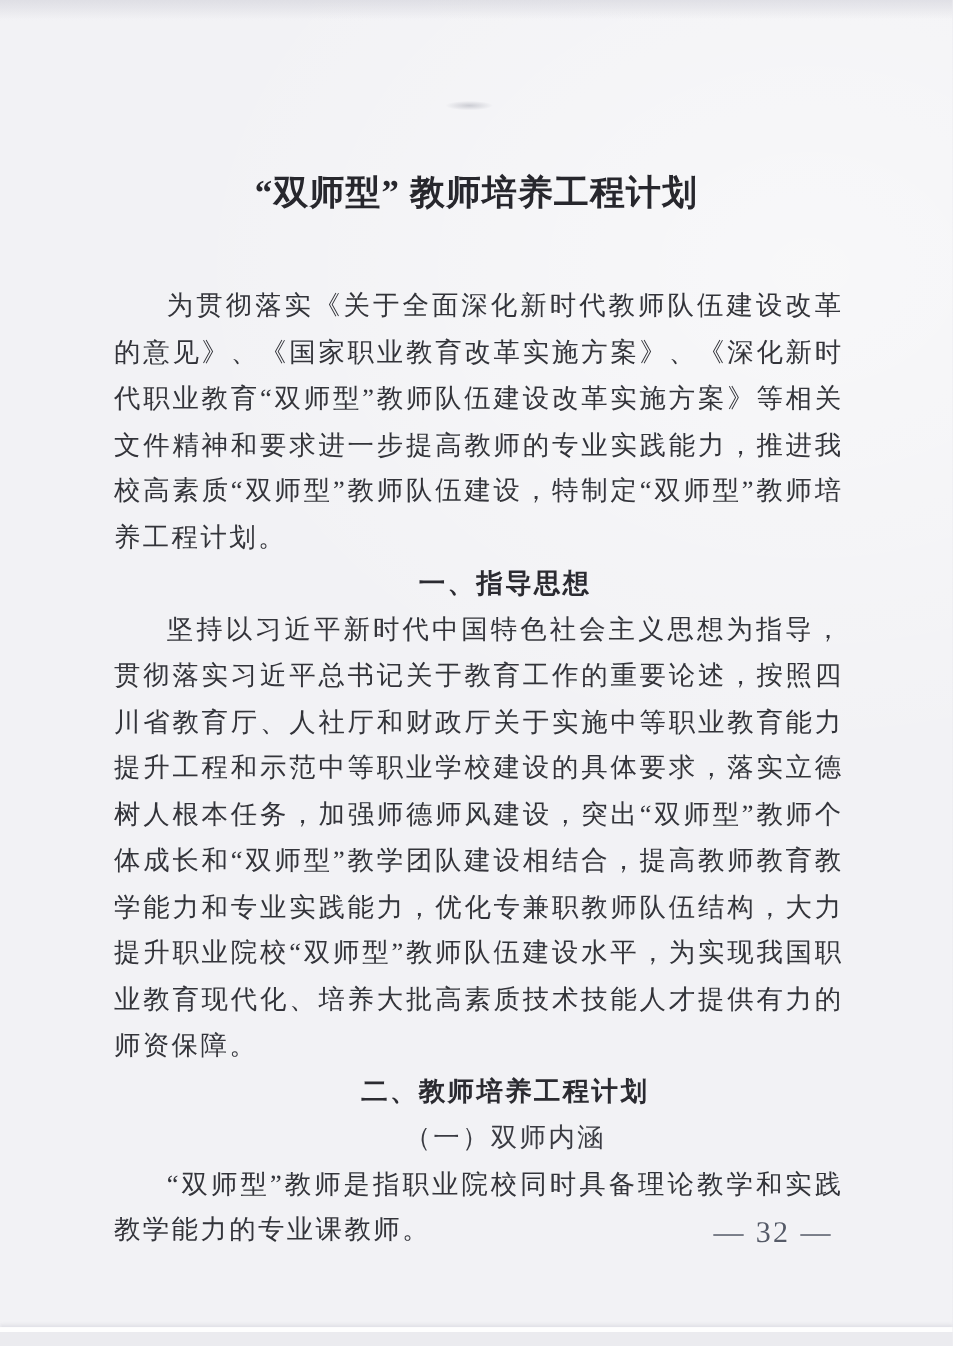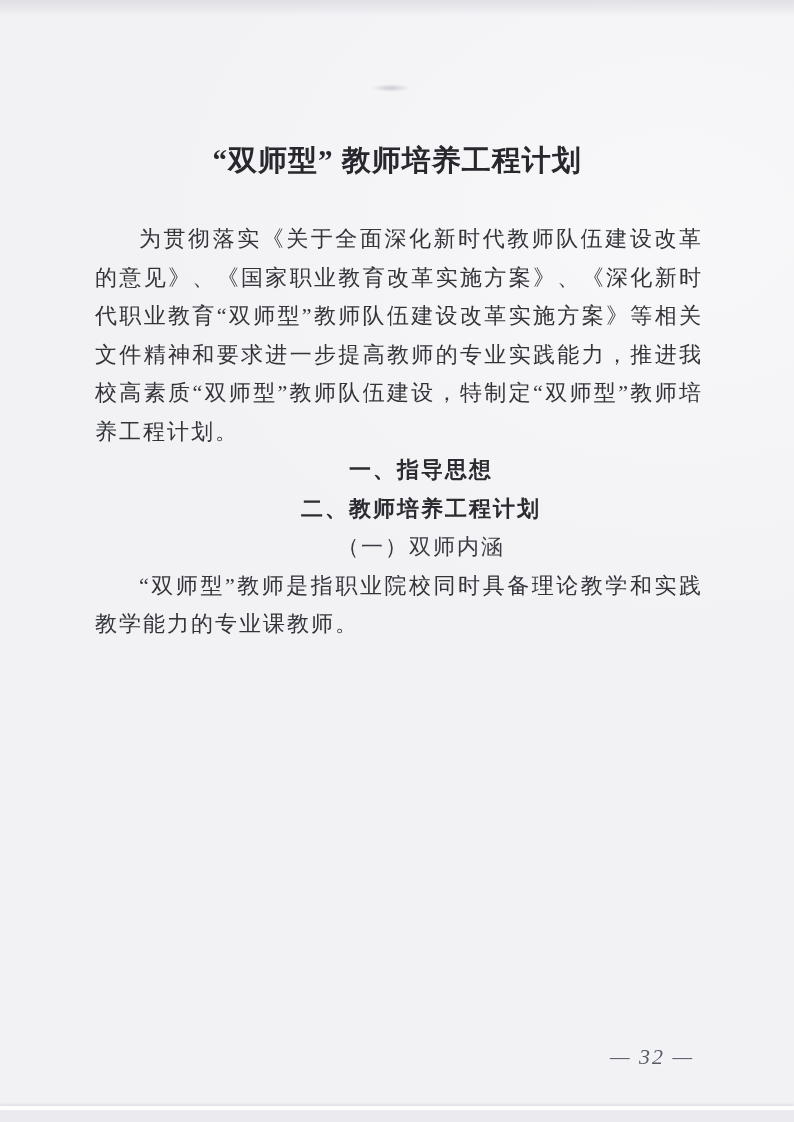--- a/index.html
+++ b/index.html
@@ -60,21 +60,21 @@
     width: 100%;
     margin: 0;
     text-align: center;
     font-size: 29px;
     font-weight: bold;
     letter-spacing: 1px;
     color: #27272d;
   }
   .content {
     position: absolute;
-    top: 220px;
+    top: 236px;
     left: 95px;
     width: 608px;
     font-size: 22px;
     line-height: 38.5px;
     letter-spacing: 2px;
     text-align: justify;
   }
   .content p, .content h2 {
     margin: 0;
     padding: 0;
@@ -88,43 +88,43 @@
     color: #2b2b31;
     text-align: center;
   }
   .content p.sub {
     text-align: center;
     color: #3a3b42;
   }
   .pageno {
     position: absolute;
     right: 100px;
-    bottom: 52px;
-    font-size: 22px;
+    bottom: 80px;
+    font-size: 25px;
     letter-spacing: 2px;
     color: #565b68;
     text-shadow: 0 0 4px rgba(255,255,255,0.9);
-    font-style: italic;
   }
 </style>
 </head>
 <body>
 
 <div class="page">
 
   <div class="edge-top"></div>
   <div class="smudge"></div>
 
   <h1 class="title">“双师型” 教师培养工程计划</h1>
 
   <div class="content">
     <p>为贯彻落实《关于全面深化新时代教师队伍建设改革的意见》、《国家职业教育改革实施方案》、《深化新时代职业教育“双师型”教师队伍建设改革实施方案》等相关文件精神和要求进一步提高教师的专业实践能力，推进我校高素质“双师型”教师队伍建设，特制定“双师型”教师培养工程计划。</p>
 
     <h2>一、指导思想</h2>
 
+    <p>坚持以习近平新时代中国特色社会主义思想为指导，贯彻落实习近平总书记关于教育工作的重要论述，按照四川省教育厅、人社厅和财政厅关于实施中等职业教育能力提升工程和示范中等职业学校建设的具体要求，落实立德树人根本任务，加强师德师风建设，突出“双师型”教师个体成长和“双师型”教学团队建设相结合，提高教师教育教学能力和专业实践能力，优化专兼职教师队伍结构，大力提升职业院校“双师型”教师队伍建设水平，为实现我国职业教育现代化、培养大批高素质技术技能人才提供有力的师资保障。</p>
 
     <h2>二、教师培养工程计划</h2>
 
     <p class="sub">（一）双师内涵</p>
 
     <p>“双师型”教师是指职业院校同时具备理论教学和实践教学能力的专业课教师。</p>
 
   </div>
 
   <div class="pageno">— 32 —</div>

